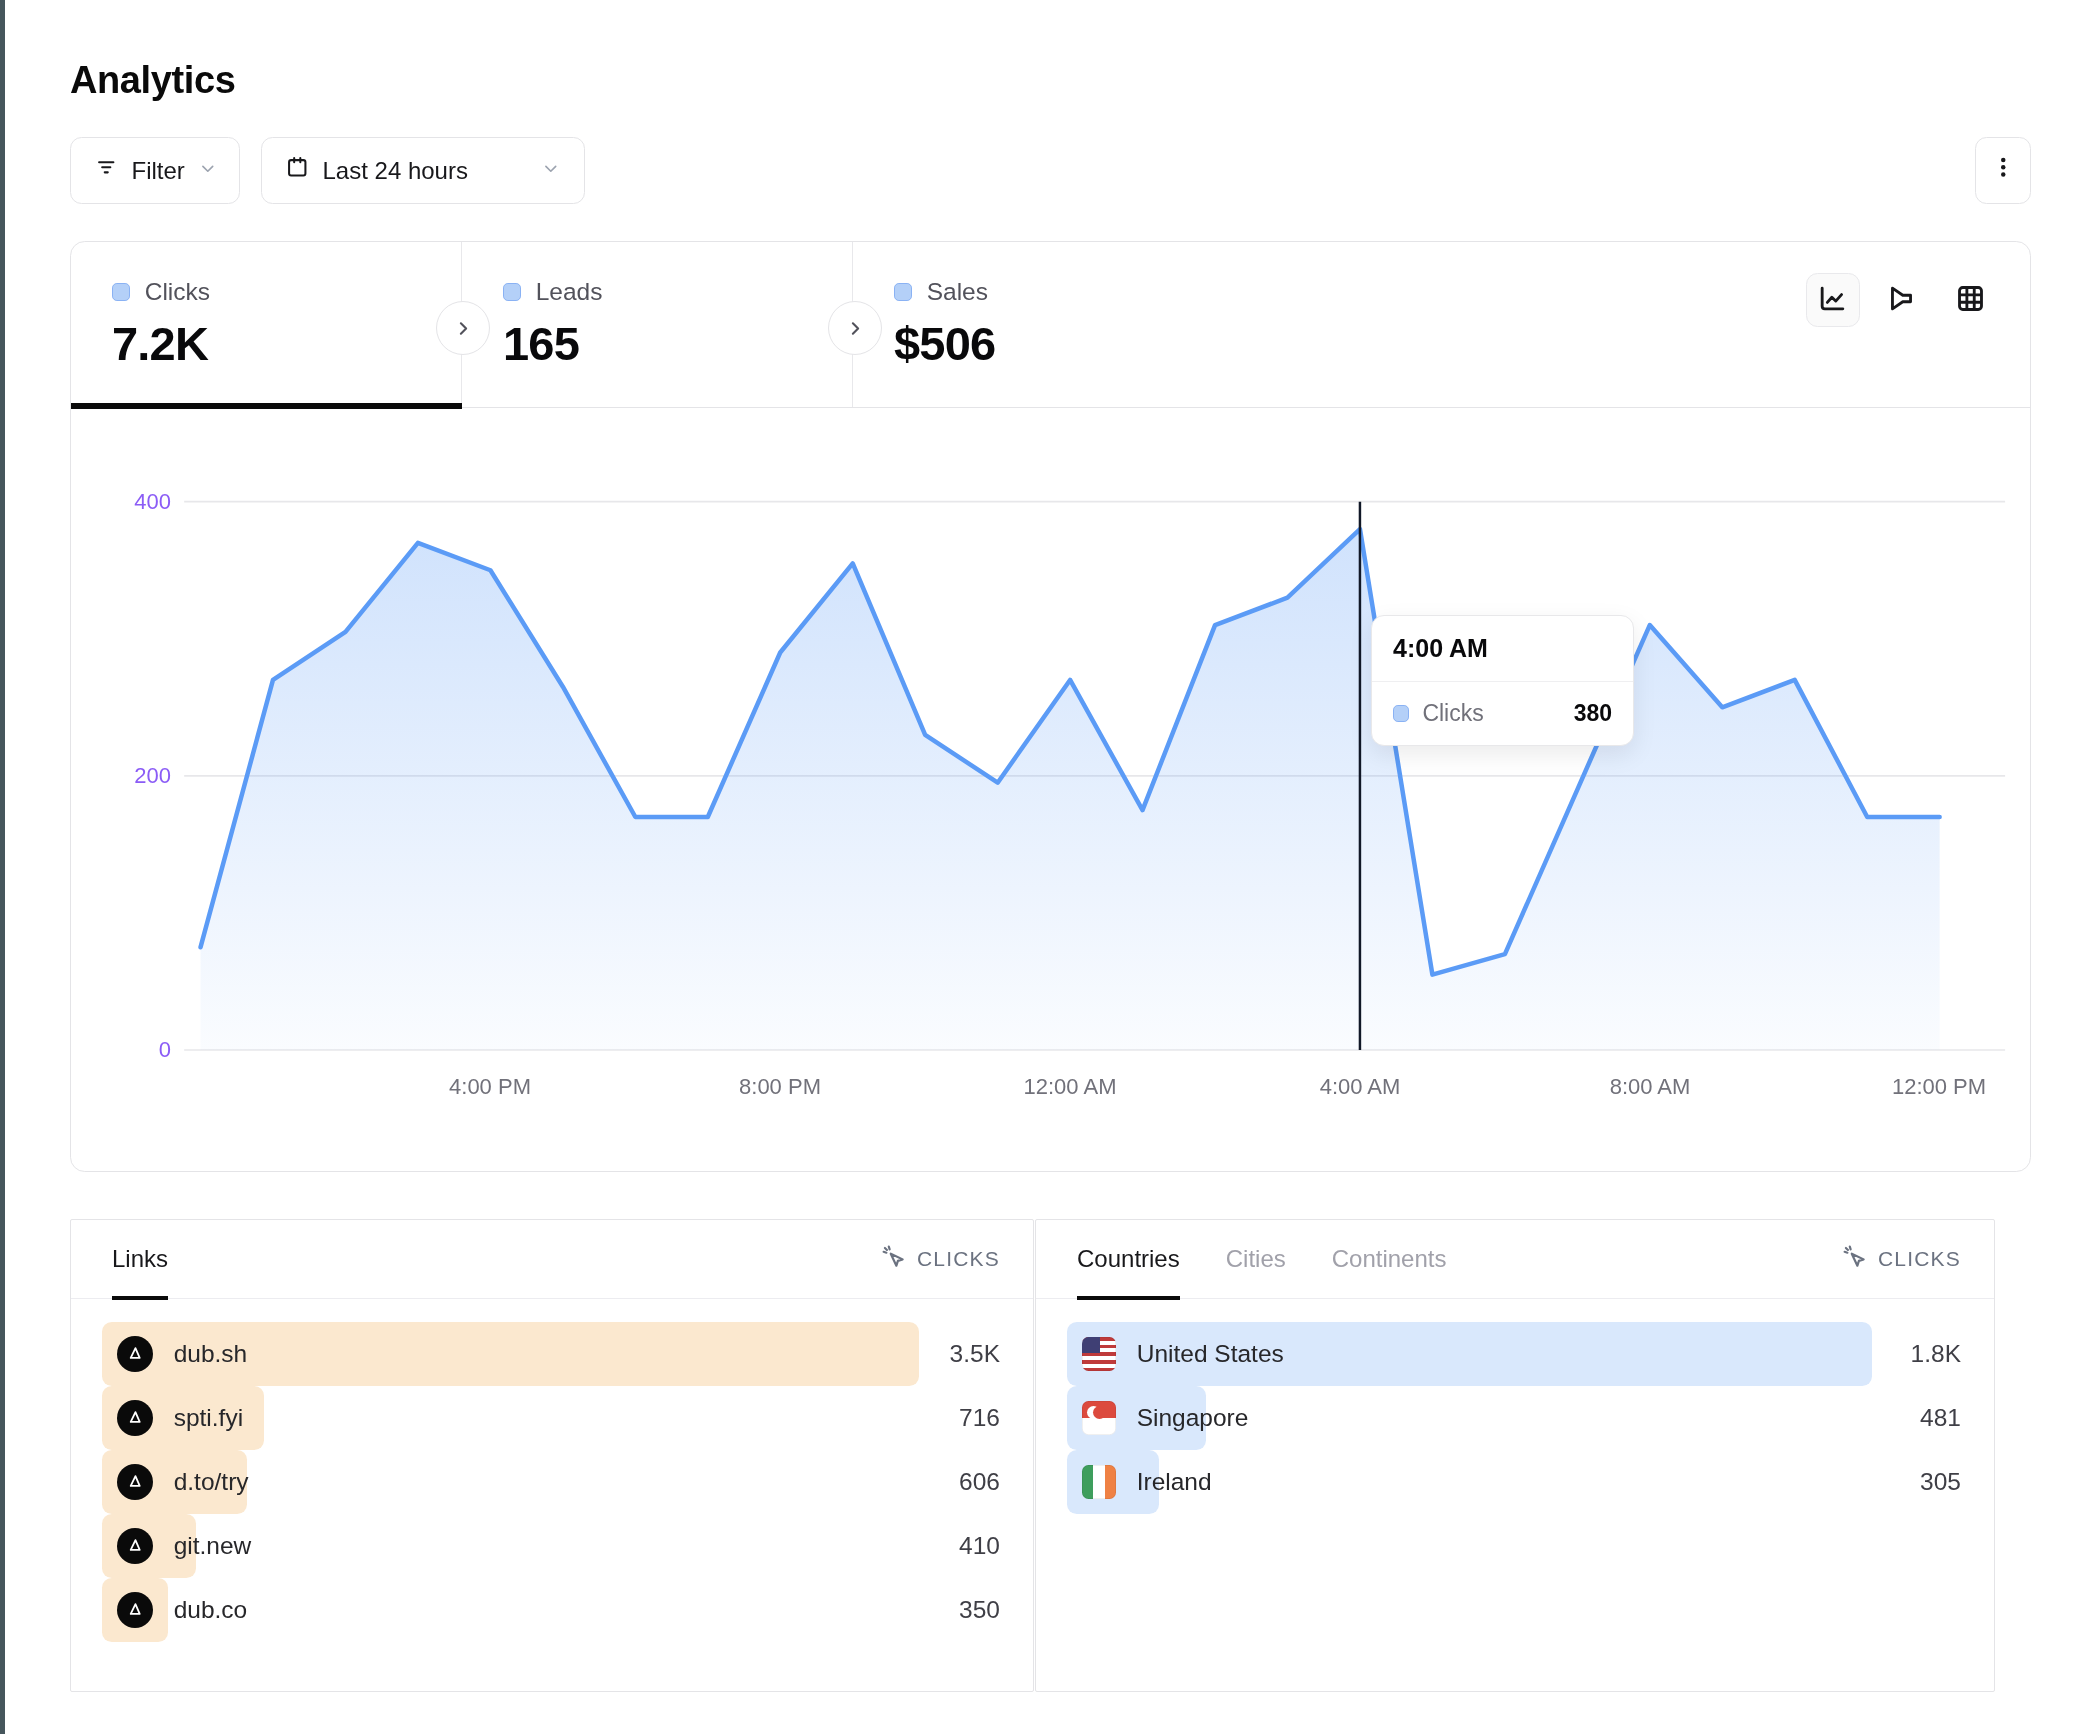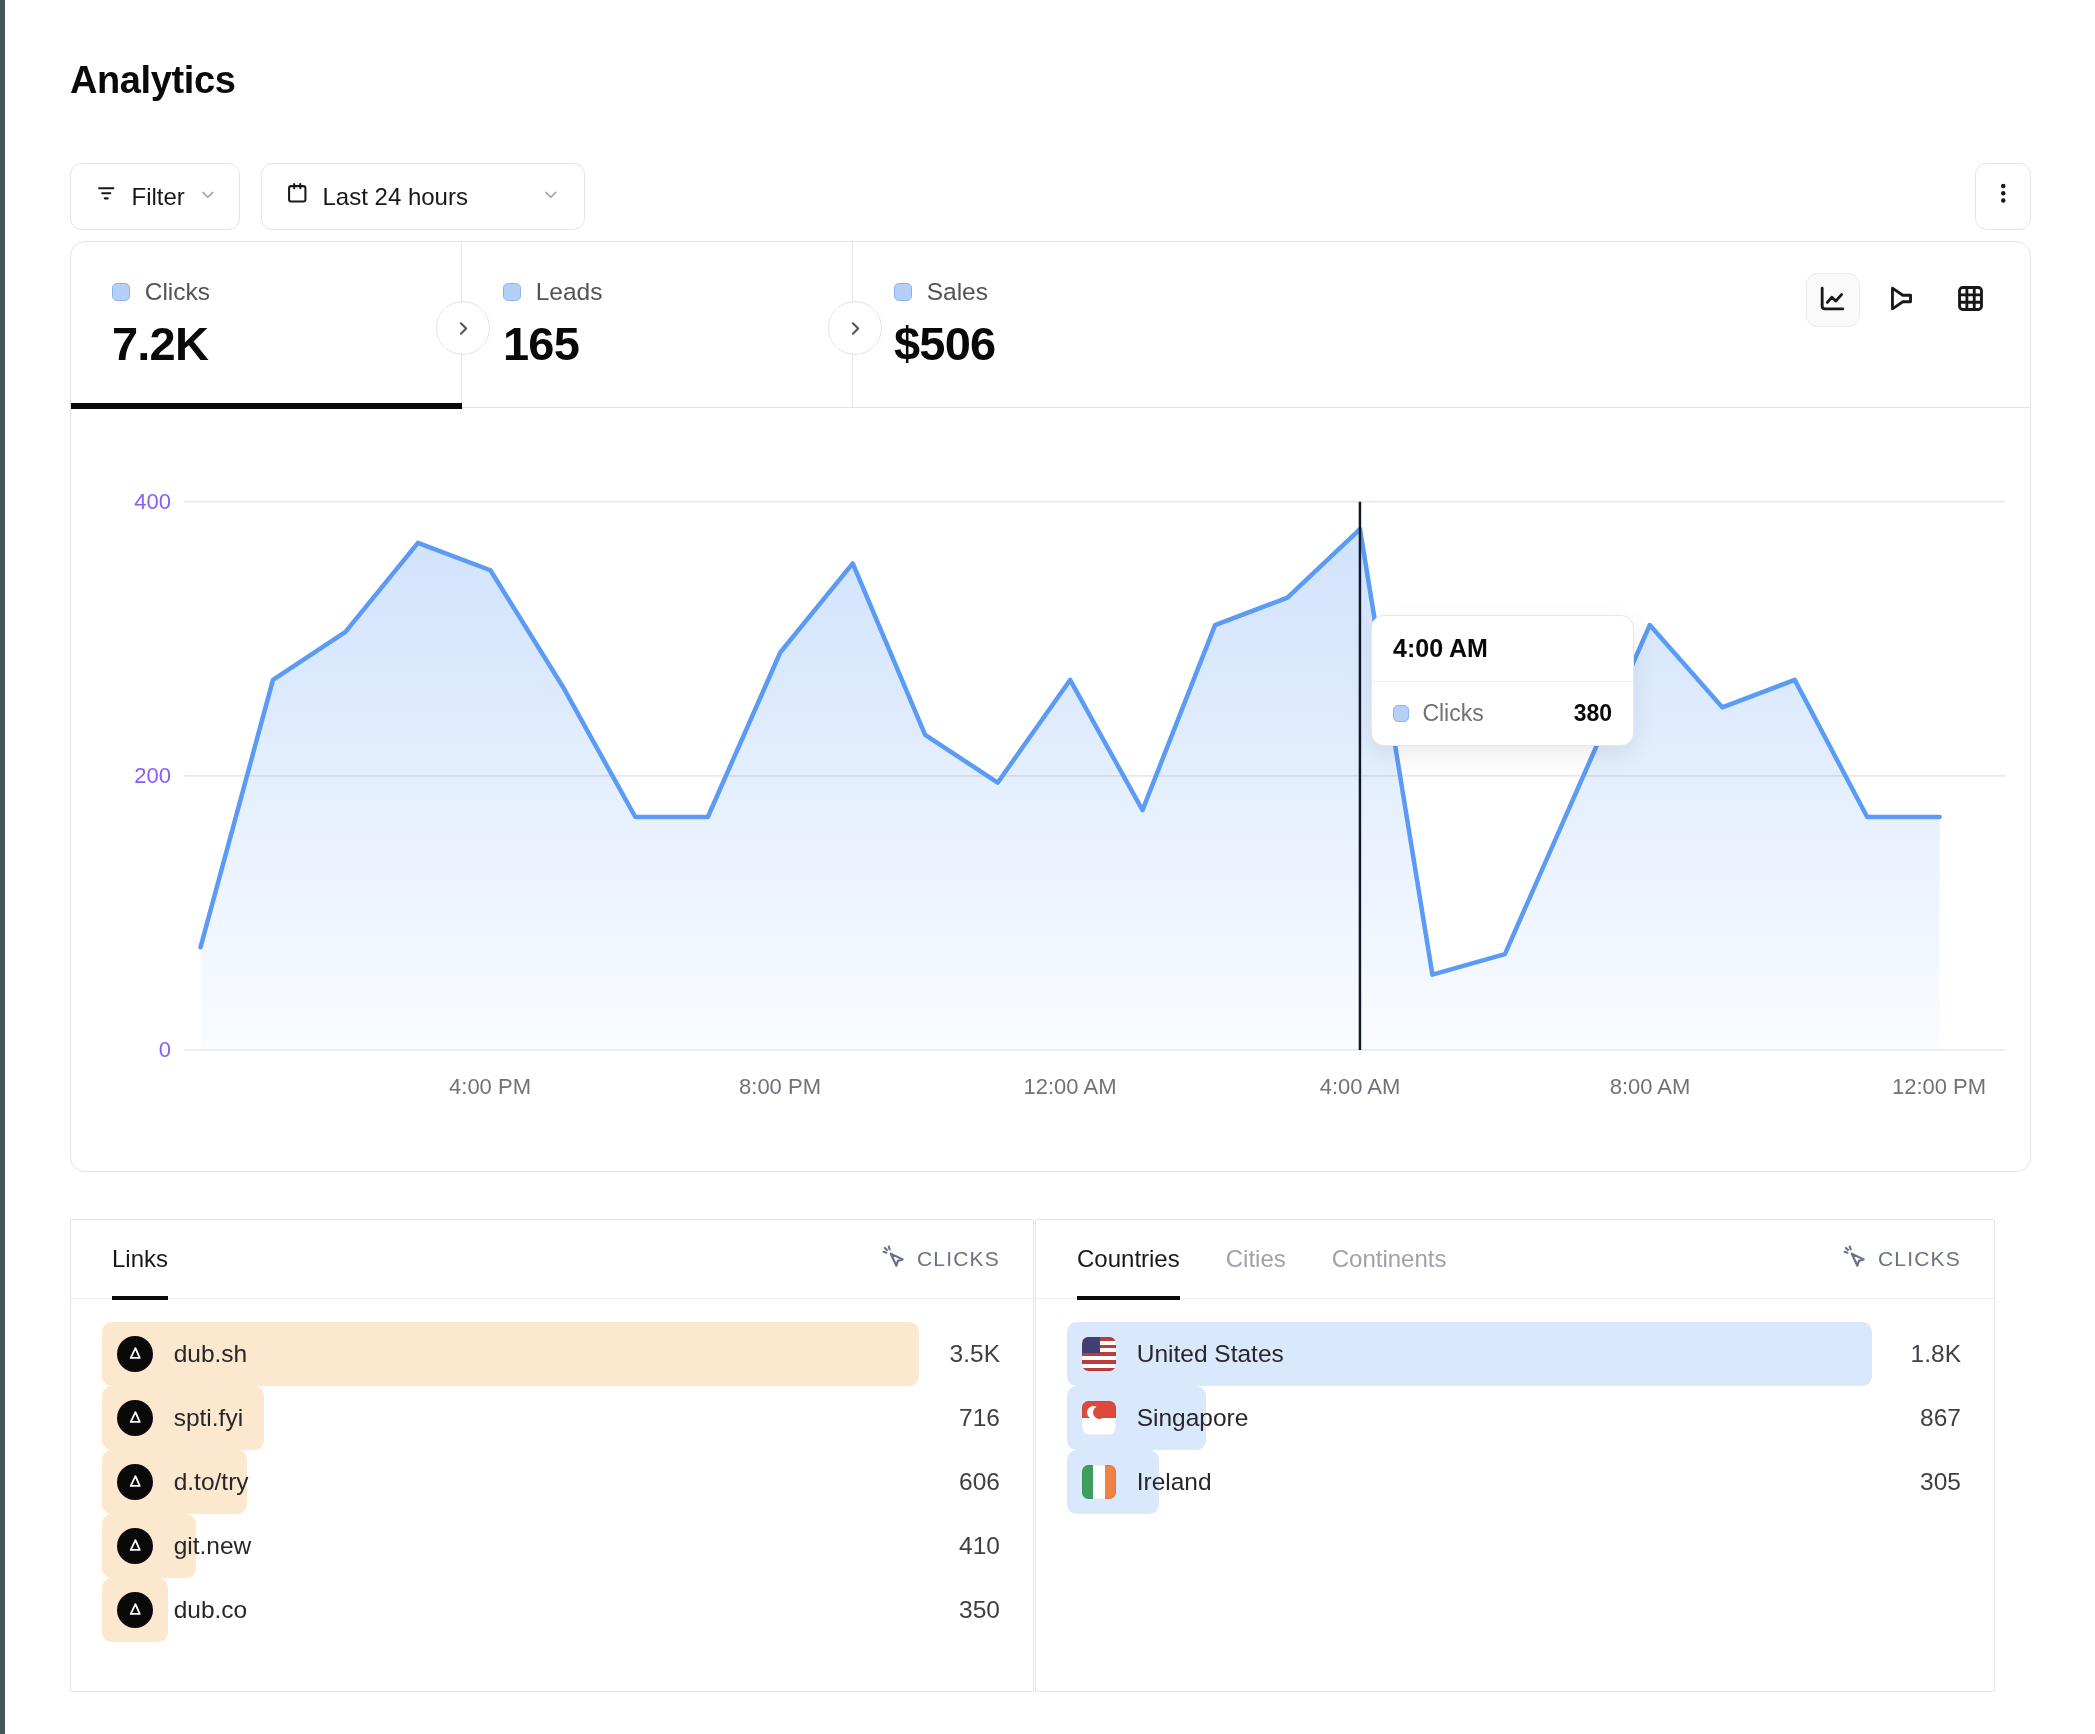--- a/index.html
+++ b/index.html
@@ -5,21 +5,21 @@
   html,body{margin:0;padding:0;background:#fff;}
   *{box-sizing:border-box;}
   .page{
     position:relative;width:2096px;height:1735px;background:#fff;overflow:hidden;
     font-family:"Liberation Sans", sans-serif;color:#09090b;
   }
   .edge-strip{position:absolute;left:0;top:0;width:4.9px;height:100%;background:#46565c;}
 
   
   .page-title{position:absolute;left:70px;top:59px;font-size:38px;font-weight:700;letter-spacing:-0.4px;color:#0a0a0a;}
-  .toolbar{position:absolute;left:70px;top:163px;right:65px;height:67px;}
+  .toolbar{position:absolute;left:70px;top:137px;right:65px;height:67px;}
   .btn{
     display:inline-flex;align-items:center;gap:13px;height:67px;padding:0 23px;
     background:#fff;border:1.6px solid #e4e4e7;border-radius:11.5px;cursor:pointer;
     font-size:24px;font-weight:500;color:#18181b;
   }
   .btn svg{flex:none;}
   .btn .chev{color:#9ca3af;}
   .btn-filter{position:absolute;left:0;top:0;width:170px;}
   .btn-date{position:absolute;left:191px;top:0;width:324px;justify-content:flex-start;}
   .btn-date .grow{flex:1;}
@@ -356,21 +356,21 @@
             <span class="row-value">1.8K</span>
           </span>
         </div>
         <div class="list-row">
           <span class="list-bar" style="width:15.6%;background:#d9e8fc"></span>
           <span class="row-content">
             <span class="flag f-sg">
               <i></i>
             </span>
             <span class="row-label">Singapore</span>
-            <span class="row-value">867</span>
+            <span class="row-value">481</span>
           </span>
         </div>
         <div class="list-row">
           <span class="list-bar" style="width:10.3%;background:#d9e8fc"></span>
           <span class="row-content">
             <span class="flag f-ie">
               <i></i>
             </span>
             <span class="row-label">Ireland</span>
             <span class="row-value">305</span>

